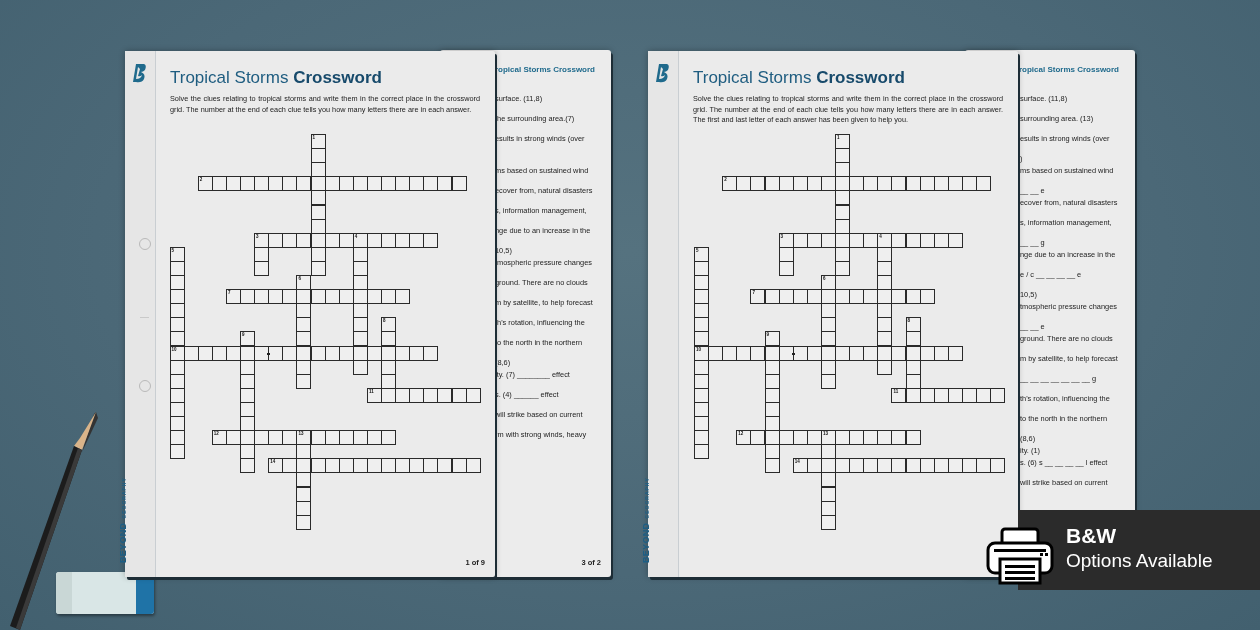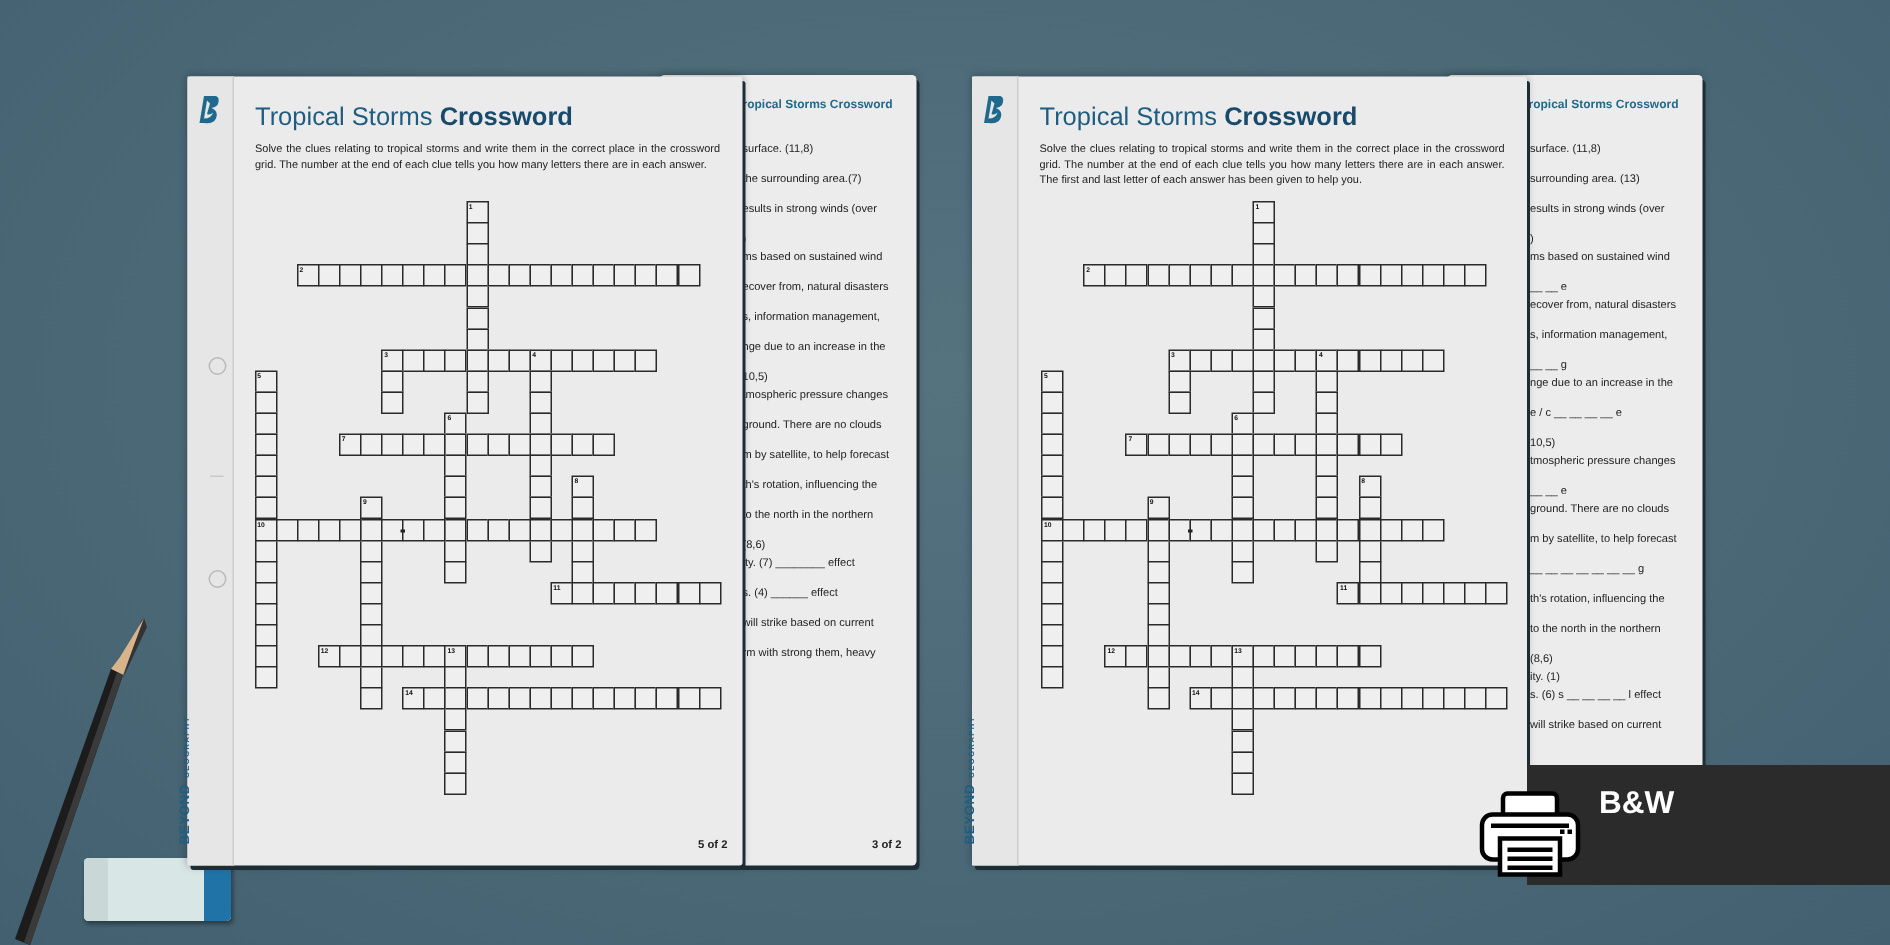--- a/index.html
+++ b/index.html
@@ -64,21 +64,21 @@
         <div class="clue" style="top: 152px;">10,5)</div>
         <div class="clue" style="top: 164px;">tmospheric pressure changes</div>
         <div class="clue" style="top: 184px;">ground. There are no clouds</div>
         <div class="clue" style="top: 204px;">m by satellite, to help forecast</div>
         <div class="clue" style="top: 224px;">th's rotation, influencing the</div>
         <div class="clue" style="top: 244px;">to the north in the northern</div>
         <div class="clue" style="top: 264px;">(8,6)</div>
         <div class="clue" style="top: 276px;">ity. (7) ________ effect</div>
         <div class="clue" style="top: 296px;">s. (4) ______ effect</div>
         <div class="clue" style="top: 316px;">will strike based on current</div>
-        <div class="clue" style="top: 336px;">rm with strong them, heavy</div>
+        <div class="clue" style="top: 336px;">rm with strong winds, heavy</div>
       </div>
     <div class="pnum" style="right:10px;bottom:10px;">3 of 2</div>
   </div>
   <div class="front" style="left:125px;top:51px;width:370px;height:526px;">
     <div class="binding">
       <svg class="logo" viewBox="0 0 16 22">
           <path d="M4 2 L12 2 Q15 3 13 8 Q11 10 9 10 Q14 12 12 17 Q10 21 4 20 L1 20 Z M6 5 L4 17 Q9 17 10 13 Q8 15 6 14 L8 7 Z" fill="#1f6a8c"></path>
         </svg>
       <div class="hole" style="top:187px;"></div>
       <div class="tick" style="top:266px;"></div>
@@ -265,21 +265,21 @@
         <div class="cell" style="left: 197.4px; top: 324.3px;"></div>
         <div class="cell" style="left: 211.5px; top: 324.3px;"></div>
         <div class="cell" style="left: 225.6px; top: 324.3px;"></div>
         <div class="cell" style="left: 239.7px; top: 324.3px;"></div>
         <div class="cell" style="left: 253.8px; top: 324.3px;"></div>
         <div class="cell" style="left: 267.9px; top: 324.3px;"></div>
         <div class="cell" style="left: 282px; top: 324.3px;"></div>
         <div class="cell" style="left: 296.1px; top: 324.3px;"></div>
         <div class="dash" style="left: 97.7px; top: 218.5px;"></div>
       </div>
-    <div class="pnum" style="right:10px;bottom:10px;">5 of 2</div>
+    <div class="pnum" style="right:10px;bottom:10px;">1 of 9</div>
   </div>
 </div>
 
 <div class="sheet">
   <div class="back" style="left:965px;top:50px;width:170px;height:527px;">
     <div class="back-title">Tropical Storms Crossword</div>
     <div id="clues-1" style="position:absolute;left:55px;top:44px;width:115px;">
         <div class="clue" style="top: 0px;">surface. (11,8)</div>
         <div class="clue" style="top: 20px;">surrounding area. (13)</div>
         <div class="clue" style="top: 40px;">esults in strong winds (over</div>
@@ -508,13 +508,14 @@
     <rect x="4" y="16" width="64" height="30" rx="7" fill="#fff" stroke="#000" stroke-width="3"></rect>
     <rect x="10" y="22" width="52" height="3" fill="#000"></rect>
     <rect x="56" y="26" width="3" height="3" fill="#000"></rect>
       <rect x="61" y="26" width="3" height="3" fill="#000"></rect>
     <rect x="16" y="32" width="40" height="24" fill="#fff" stroke="#000" stroke-width="3"></rect>
     <rect x="21" y="38" width="30" height="3" fill="#000"></rect>
       <rect x="21" y="44" width="30" height="3" fill="#000"></rect>
       <rect x="21" y="50" width="30" height="3" fill="#000"></rect>
   </svg>
   <div class="bw-title">B&amp;W</div>
+  <div class="bw-sub">Options Available</div>
 </div>
 
 </body></html>

